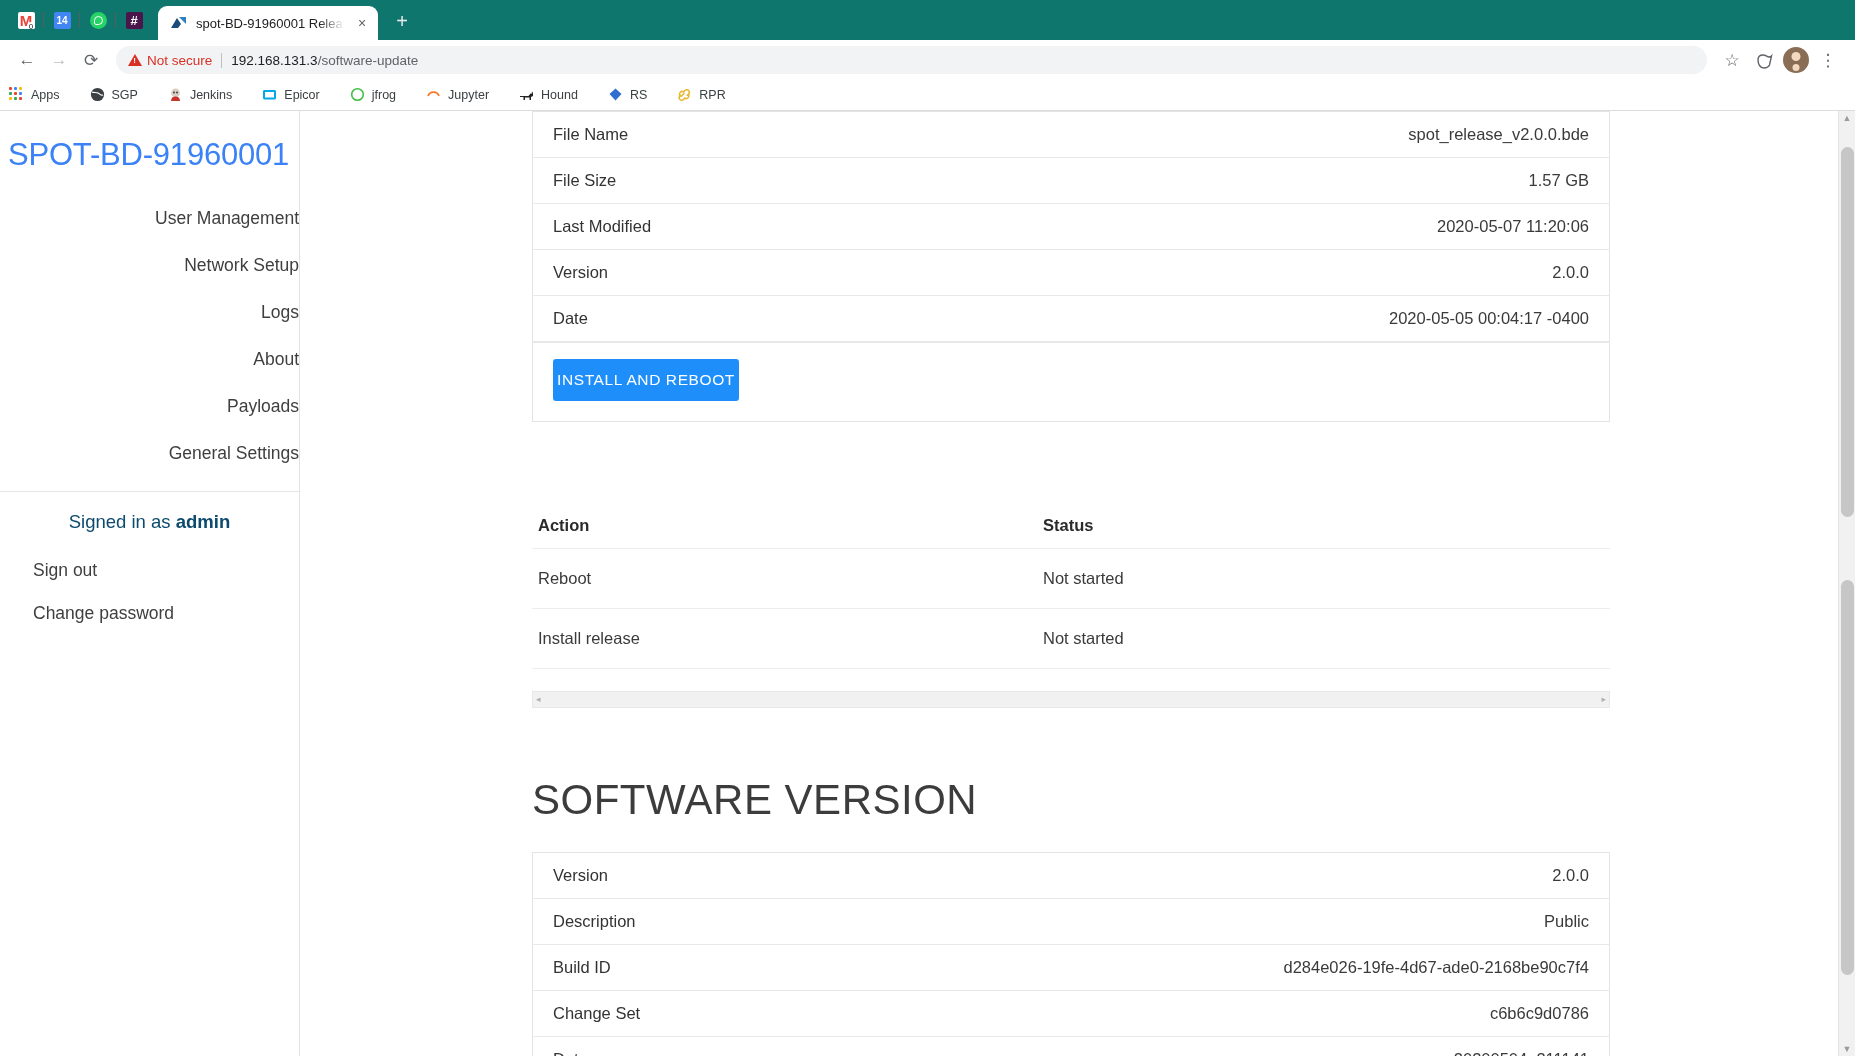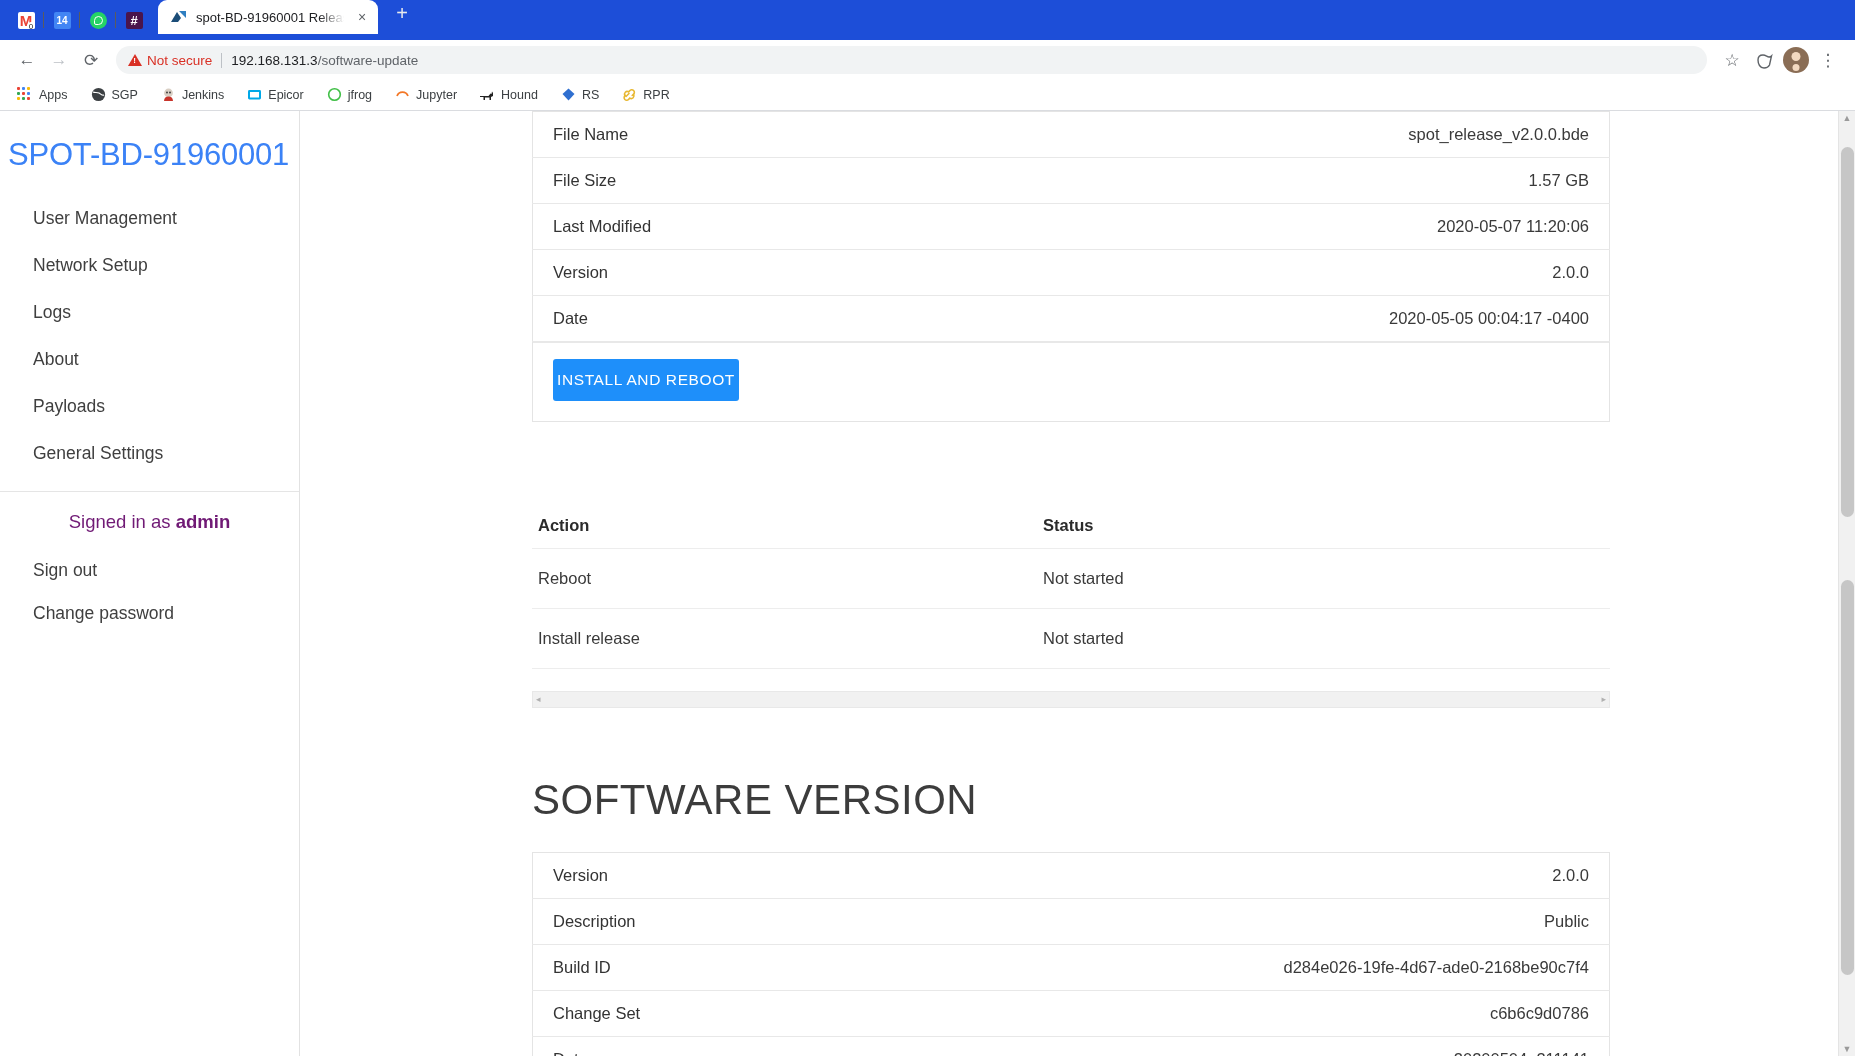--- a/index.html
+++ b/index.html
@@ -7,22 +7,22 @@
     width: 1855px; height: 1056px;
     font-family: "Liberation Sans", sans-serif;
     background: #ffffff;
     overflow: hidden;
   }
 
   
   #browser { width: 1855px; height: 1056px; display: flex; flex-direction: column; }
 
   .tabstrip {
-    height: 40px; background: #1d4ed8;
-    display: flex; align-items: flex-start; padding-left: 8px;
+    height: 40px; background: #0f766e;
+    display: flex; align-items: flex-end; padding-left: 8px;
     position: relative; flex: none;
   }
   .pinned-tabs { display: flex; align-items: center; height: 40px; gap: 0px; }
   .pinned-tab {
     width: 36px; height: 34px;
     display: flex; align-items: center; justify-content: center;
     position: relative;
   }
   .pinned-tab + .pinned-tab::before {
     content: ""; position: absolute; left: -1px; top: 9px;
@@ -115,23 +115,22 @@
   }
   .avatar-btn::after {
     content: ""; position: absolute; left: 50%; top: 5px;
     transform: translateX(-50%);
     width: 9px; height: 9px; border-radius: 50%; background: #f3d9c0;
     box-shadow: 0 11px 0 -1px #f3d9c0;
   }
 
   .bookmarks {
     height: 31px; background: #ffffff; display: flex; align-items: center;
-    padding: 0 8px; gap: 4px; flex: none;
+    padding: 0 0; gap: 12px; flex: none;
     border-bottom: 1px solid #dadce0;
-    text-align: right;
   }
   .bm {
     display: flex; align-items: center; gap: 6px;
     padding: 0 9px; height: 25px; font-size: 12.5px; color: #3c4043;
     white-space: nowrap;
   }
   .bm-ico { width: 16px; height: 16px; flex: none; position: relative; }
   .apps-grid {
     width: 14px; height: 14px; display: grid;
     grid-template-columns: repeat(3, 3px); grid-template-rows: repeat(3, 3px);
@@ -151,28 +150,28 @@
     border-right: 1px solid #e2e2e2;
     display: flex; flex-direction: column;
     padding-top: 26px;
     height: 100%;
   }
   .brand {
     font-size: 31px; color: #3b82f6; font-weight: 400;
     padding: 0 8px 0 8px; margin-bottom: 22px;
     letter-spacing: -0.2px; white-space: nowrap;
   }
-  .nav-list { display: flex; flex-direction: column; }
+  .nav-list { display: flex; flex-direction: column; align-items: flex-end; }
   .nav-item {
     font-size: 17.5px; color: #3f3f3f; padding: 13px 0 13px 33px;
     white-space: nowrap;
   }
   .sidebar-divider { height: 1px; background: #e5e5e5; margin: 14px 0 0 0; }
   .signed-in {
-    font-size: 18.5px; color: #701a75; text-align: center;
+    font-size: 18.5px; color: #0c4a6e; text-align: center;
     padding: 19px 0 16px 0;
   }
   .signed-in b { font-weight: bold; }
   .nav-item-sm {
     font-size: 17.5px; color: #3f3f3f; padding: 11px 0 11px 33px;
     white-space: nowrap;
   }
 
   
   .content {

